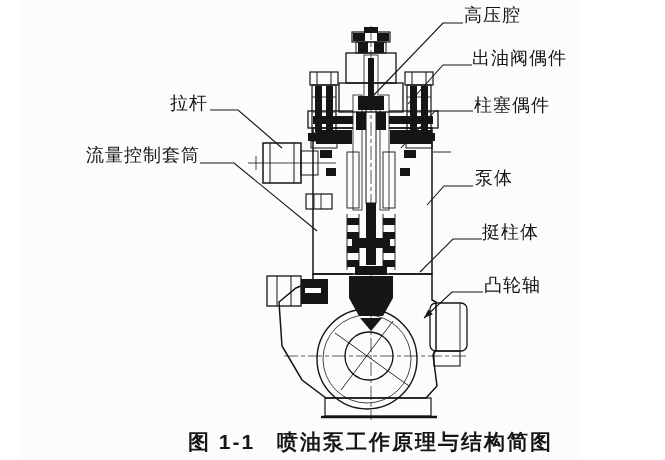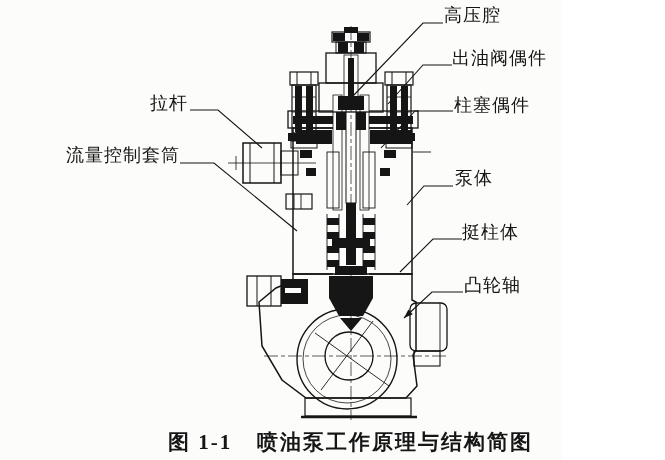--- a/index.html
+++ b/index.html
@@ -1,21 +1,22 @@
 <!DOCTYPE html>
 <html><head>
 <meta charset="utf-8">
 <style>
   html,body{margin:0;padding:0;}
   .page{
     position:relative;
     width:562px;height:460px;
     background:#fcfcfa;
-    font-family:Liberation Serif, serif;
+    font-family:Liberation Sans, sans-serif;
     overflow:hidden;
+    margin-left:20px;
   }
   svg{display:block;}
   text{fill:#151515;}
   .lbl{font-size:18px;letter-spacing:1px;}
   .cap{font-size:21px;font-weight:bold;letter-spacing:2px;}
   .leader{fill:none;stroke:#151515;stroke-width:1.1;}
   .ol{stroke:#151515;fill:none;}
 </style>
 </head>
 <body>

